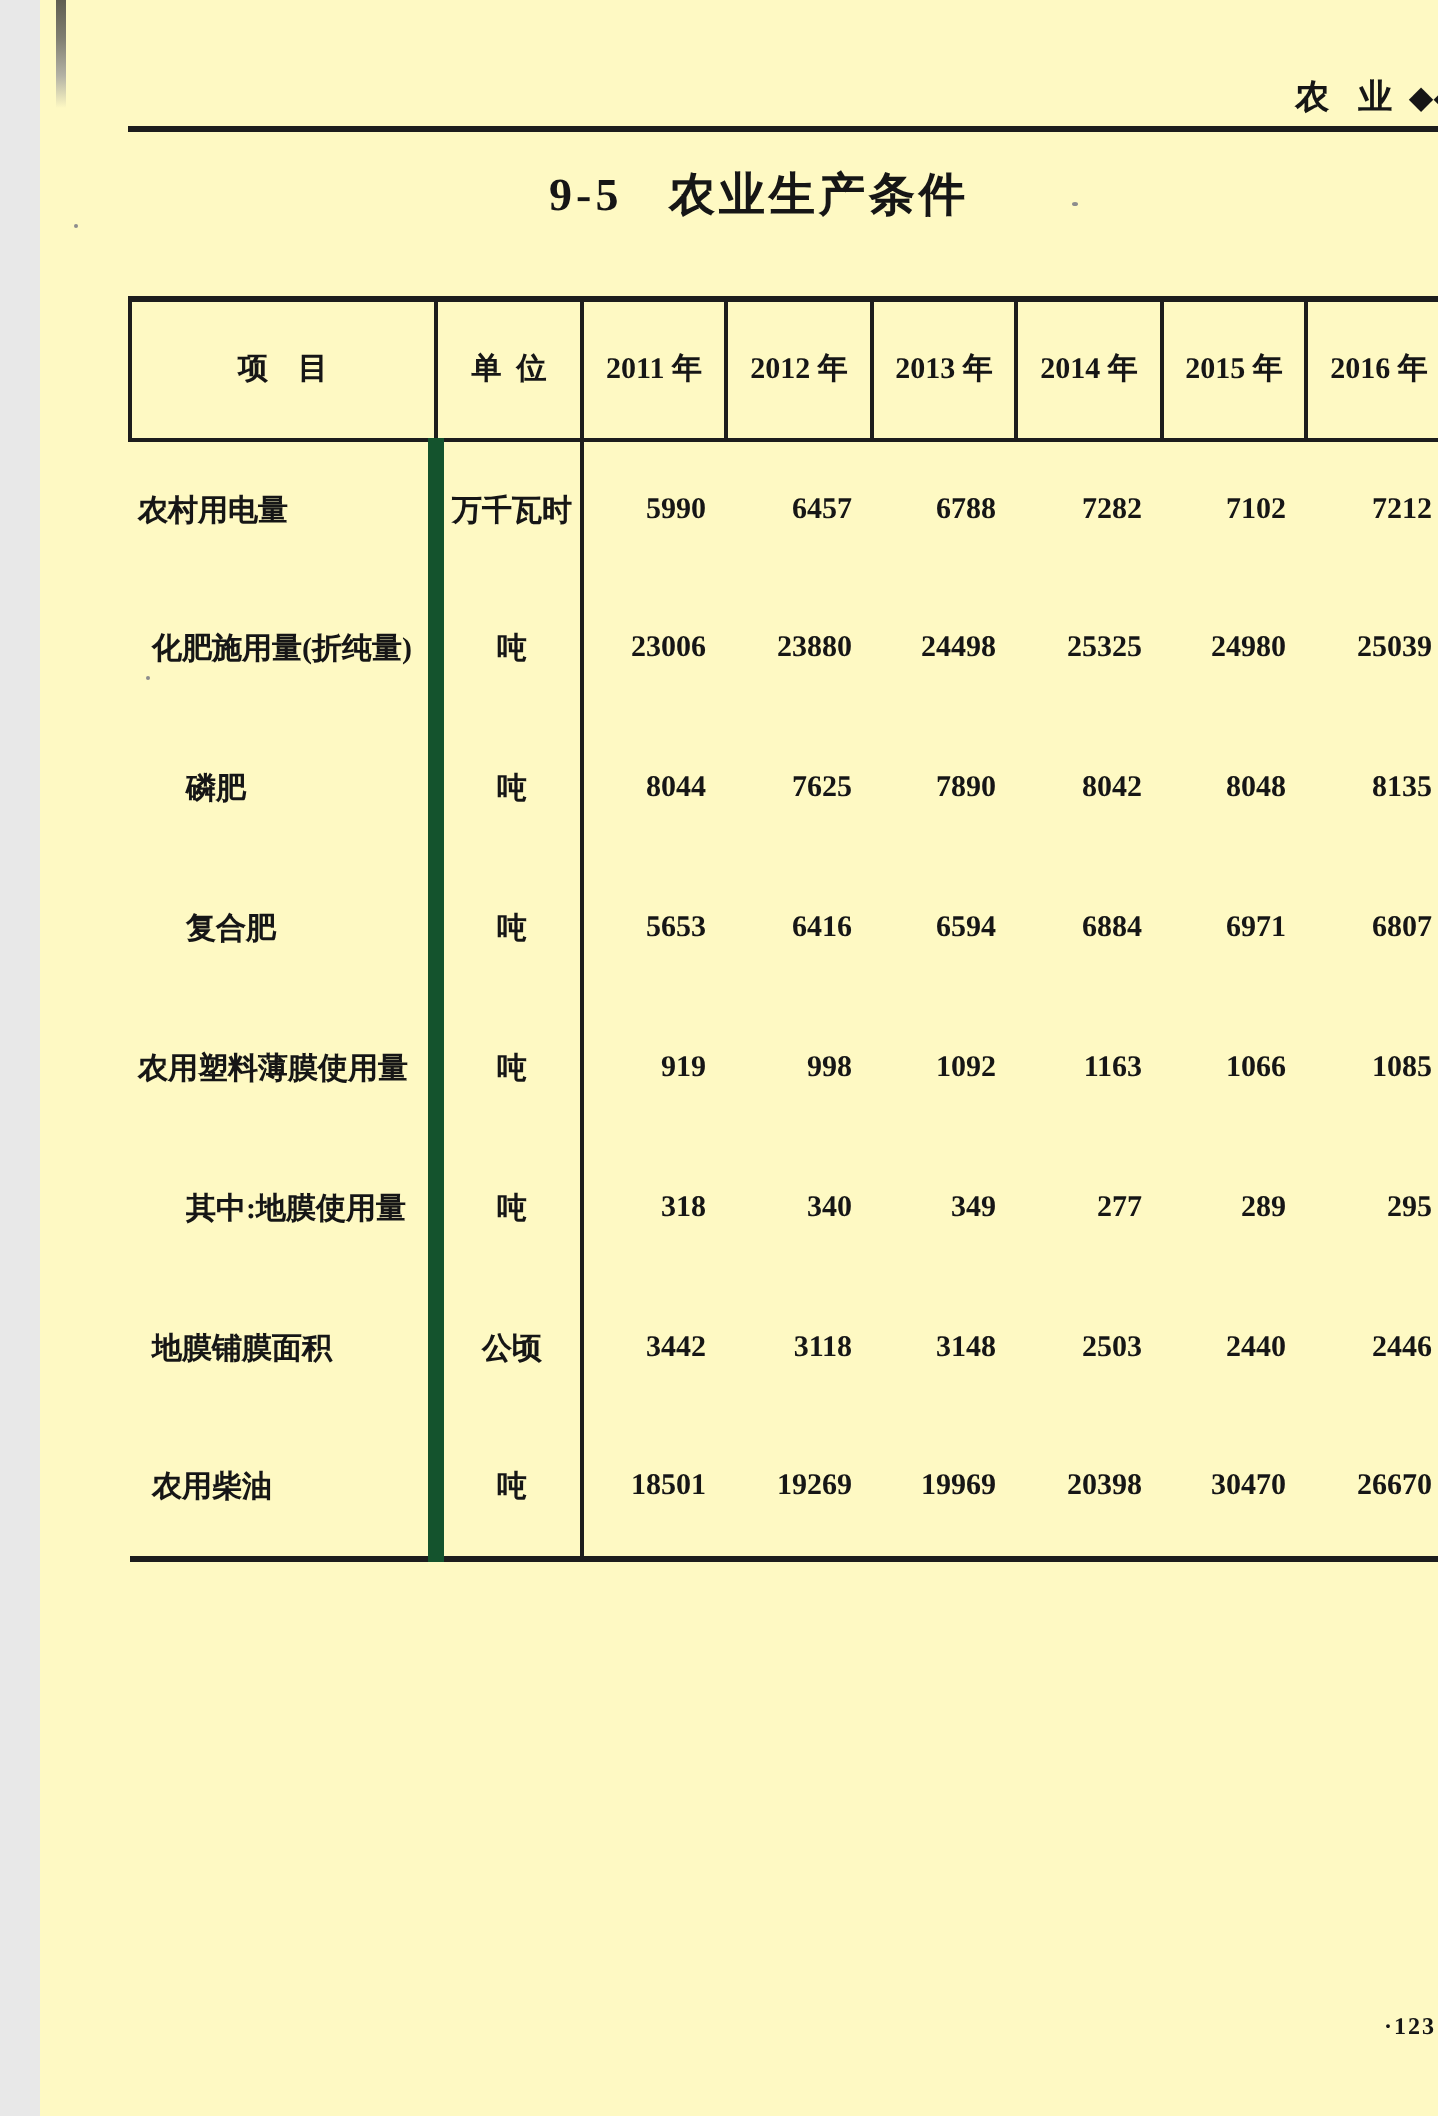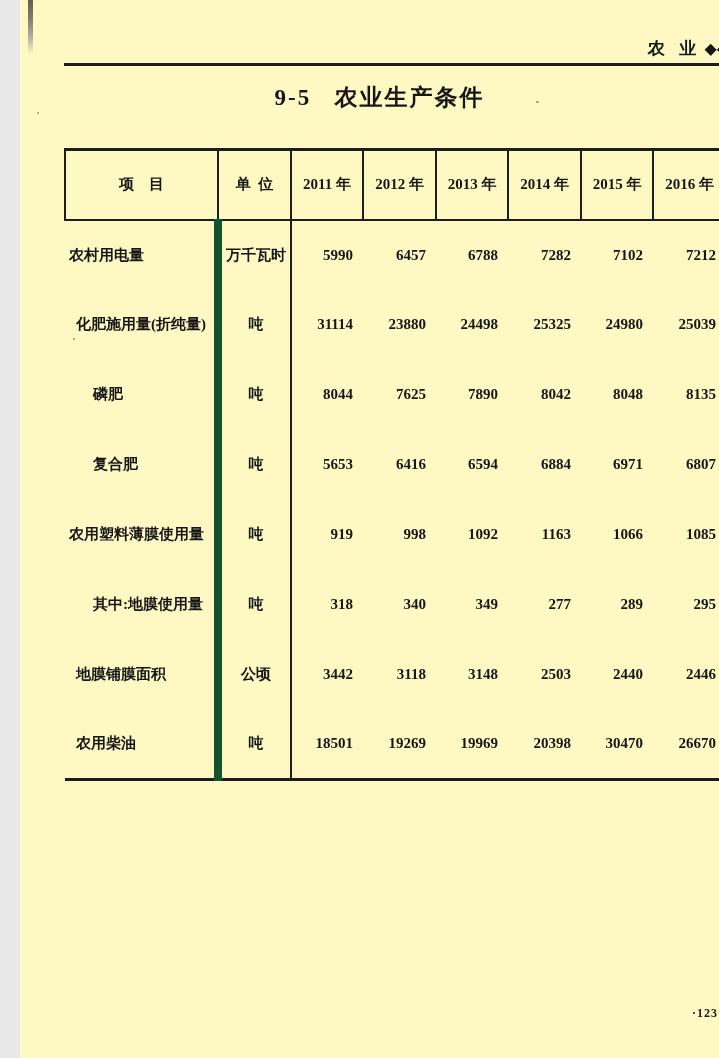--- a/index.html
+++ b/index.html
@@ -159,21 +159,21 @@
           <td class="value">5990</td>
           <td class="value">6457</td>
           <td class="value">6788</td>
           <td class="value">7282</td>
           <td class="value">7102</td>
           <td class="value">7212</td>
         </tr>
         <tr>
           <td class="item indent-1">化肥施用量(折纯量)</td>
           <td class="unit">吨</td>
-          <td class="value">31114</td>
+          <td class="value">23006</td>
           <td class="value">23880</td>
           <td class="value">24498</td>
           <td class="value">25325</td>
           <td class="value">24980</td>
           <td class="value">25039</td>
         </tr>
         <tr>
           <td class="item indent-2">磷肥</td>
           <td class="unit">吨</td>
           <td class="value">8044</td>

